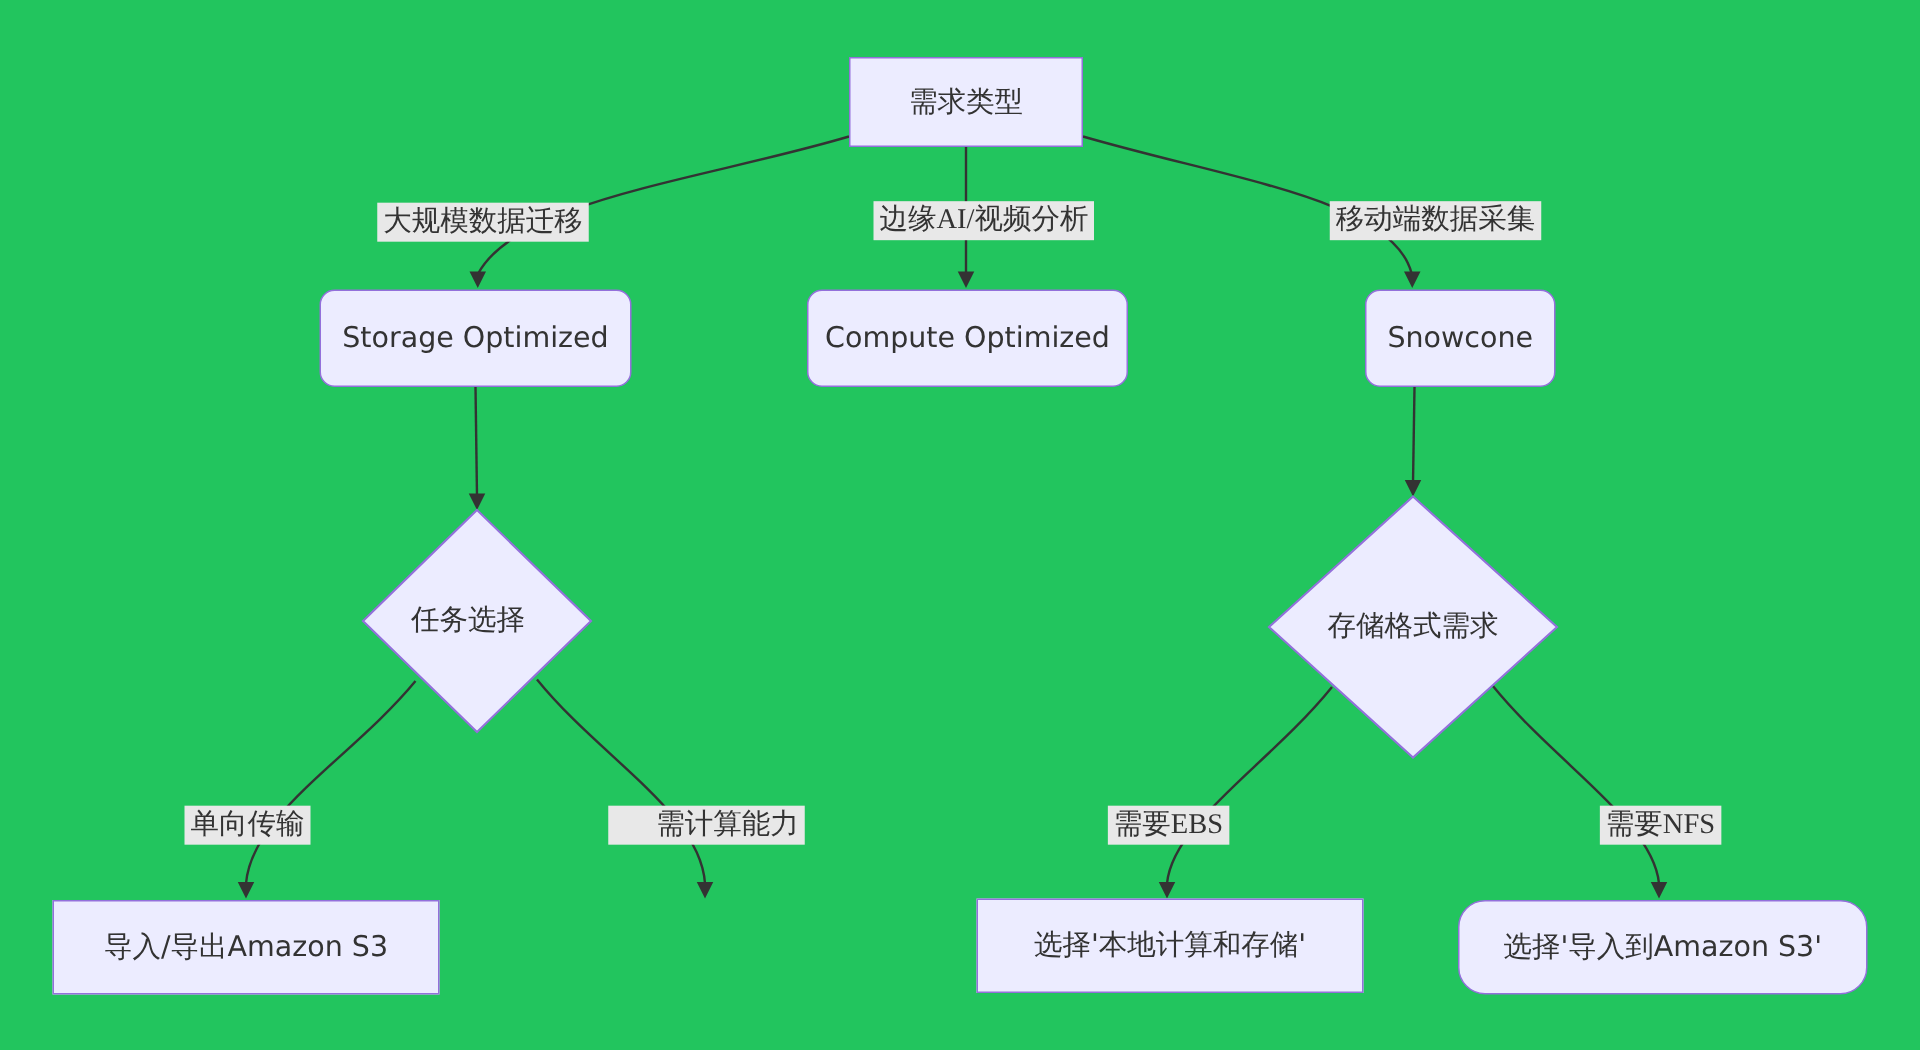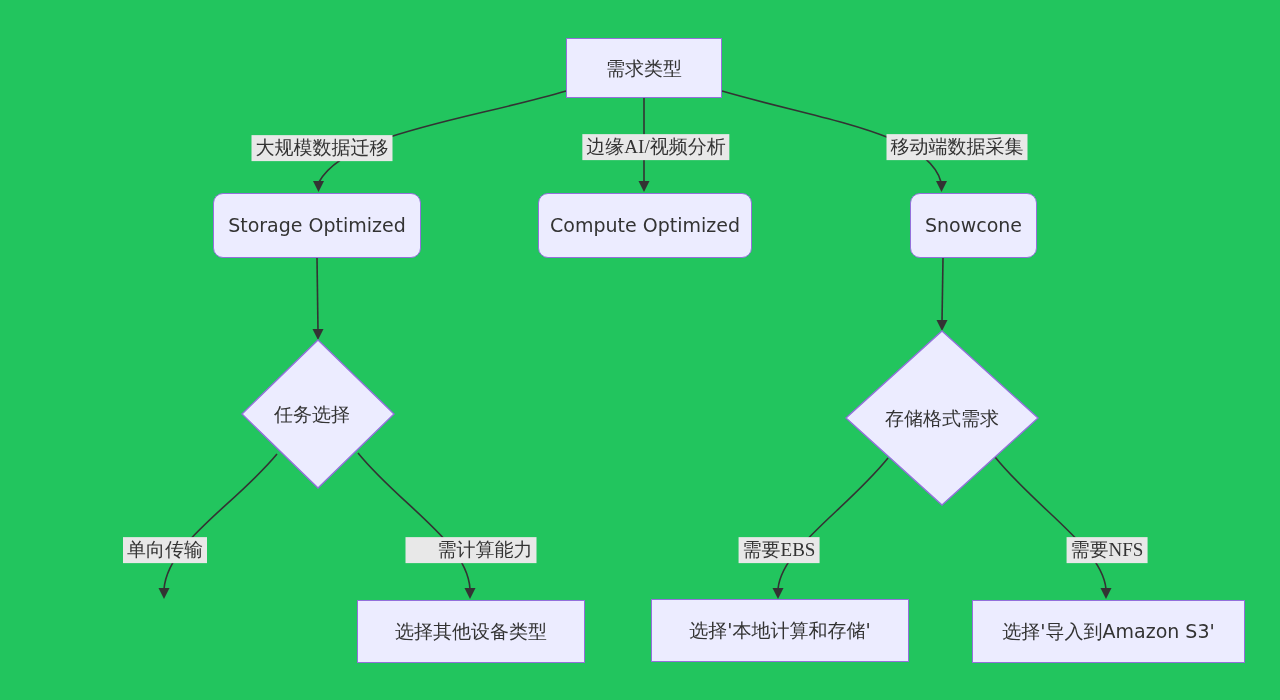--- a/index.html
+++ b/index.html
@@ -66,26 +66,26 @@
   </svg>
 
   <div class="node" style="left:566px;top:38px;width:156px;height:60px;">需求类型</div>
 
   <div class="node rounded" style="left:538px;top:193px;width:214px;height:65px;">Compute Optimized</div>
 
   <div class="node rounded" style="left:213px;top:193px;width:208px;height:65px;">Storage Optimized</div>
 
   <div class="node rounded" style="left:880px;top:193px;width:127px;height:65px;margin-left:30px;">Snowcone</div>
 
+  <div class="node" style="left:35px;top:600px;width:258px;height:63px;">导入/导出Amazon S3</div>
 
-  <div class="node" style="left:357px;top:600px;width:228px;height:63px;">选择其他设备类型</div>
 
   <div class="node" style="left:651px;top:599px;width:258px;height:63px;">选择'本地计算和存储'</div>
 
-  <div class="node" style="left:972px;top:600px;width:273px;height:63px;">选择'导入到Amazon S3'</div>
+  <div class="node" style="left:972px;top:600px;width:273px;height:63px;border-radius:18px;">选择'导入到Amazon S3'</div>
 
   <div class="diamond-label" style="left:312px;top:414px;">任务选择</div>
 
   <div class="diamond-label" style="left:942px;top:418px;text-align:right;">存储格式需求</div>
 
   <div class="edge-label" style="left:322px;top:148px;">大规模数据迁移</div>
 
   <div class="edge-label" style="left:957px;top:147px;">移动端数据采集</div>
 
   <div class="edge-label" style="left:656px;top:147px;">边缘AI/视频分析</div>

